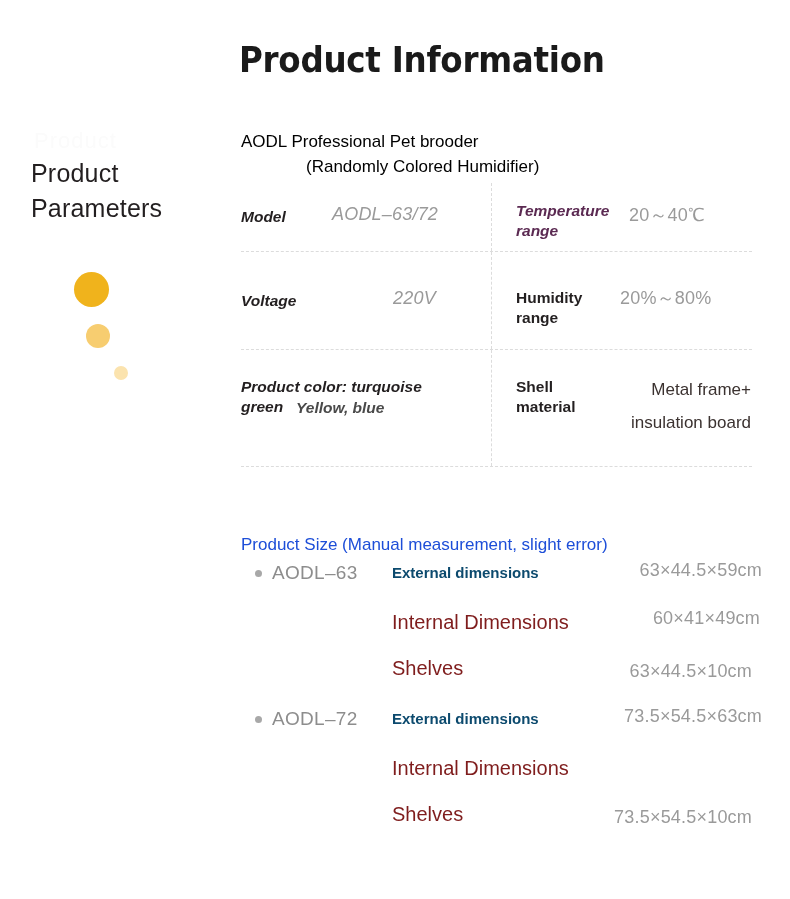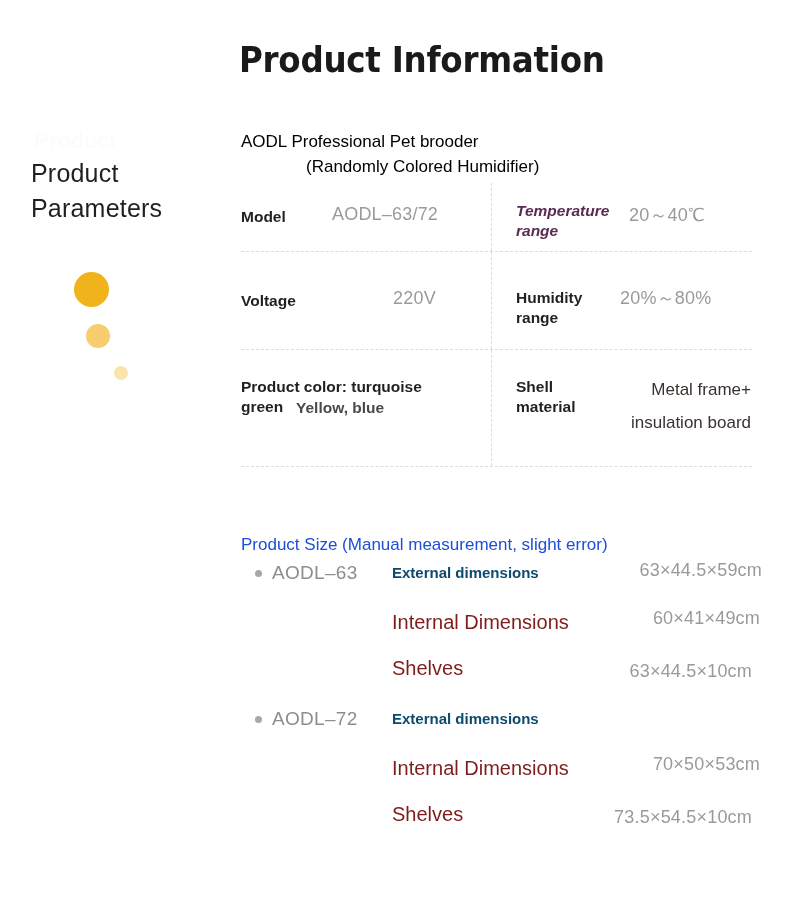--- a/index.html
+++ b/index.html
@@ -100,21 +100,21 @@
     display: flex;
     border-top: 1px dashed #dcdcdc;
   }
   .prow:first-child { border-top: none; }
   .pcell {
     position: relative;
     box-sizing: border-box;
     display: flex;
     align-items: center;
   }
-  .pcell.left  { width: 250px; padding-right: 6px; }
+  .pcell.left  { width: 250px; padding-right: 6px; font-style: italic; }
   .pcell.right { width: 261px; padding-left: 25px; }
   .prow .vdiv {
     position: absolute;
     left: 250px;
     top: 0;
     bottom: 0;
     border-left: 1px dashed #dcdcdc;
   }
   .plabel {
     font-size: 15.5px;
@@ -331,24 +331,24 @@
     </div>
   </div>
 
   <div class="size-group group-72">
     <div class="model-tag">
       <span class="bullet"></span>
       <span class="model-name">AODL–72</span>
     </div>
     <div class="srow ext">
       <span class="sl strong">External dimensions</span>
+      <span class="sv ind">73.5×54.5×63cm</span>
     </div>
     <div class="srow int">
       <span class="sl">Internal Dimensions</span>
-      <span class="sv">70×50×53cm</span>
     </div>
     <div class="srow shl">
       <span class="sl">Shelves</span>
       <span class="sv ind">73.5×54.5×10cm</span>
     </div>
   </div>
 
 </div>
 
 </body></html>

